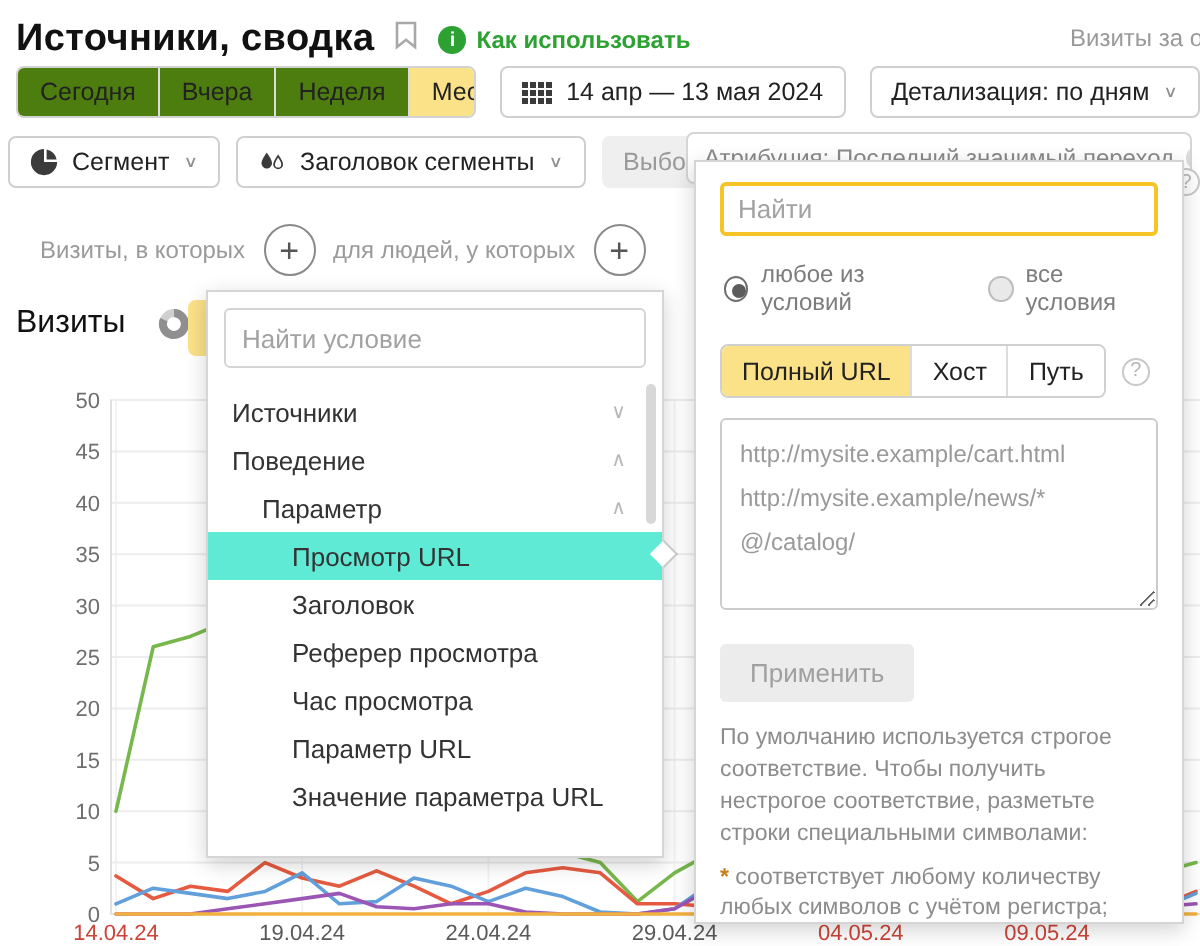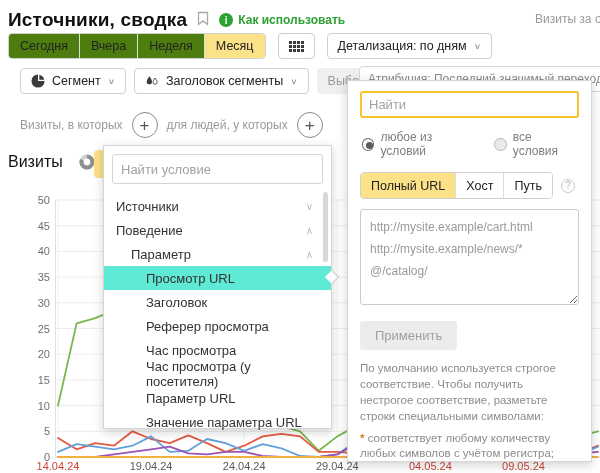--- a/index.html
+++ b/index.html
@@ -23,21 +23,21 @@
   .tab-group button { border:none; background:#4d7c0f; font:12.5px "Liberation Sans",sans-serif; color:#222;
     padding:0 11px; height:24px; border-left:1px solid #dcdcdc; cursor:pointer; white-space:nowrap; }
   .tab-group button:first-child { border-left:none; }
   .tab-group button.active { background:#fbe187; }
   .btn { display:flex; align-items:center; gap:7px; border:1px solid #cfcfcf; border-radius:4px; background:#fff;
     font:12.5px "Liberation Sans",sans-serif; color:#222; padding:0 10px; height:26px; cursor:pointer; white-space:nowrap; }
   .chev { font-size:10px; color:#8f8f8f; transform:scaleY(.8); }
   .cal-icon { display:grid; grid-template-columns:repeat(4,3px); grid-auto-rows:3px; gap:1px; }
   .cal-icon i { background:#3a3a3a; }
 
-  .toolbar2 { position:absolute; left:20px; top:68px; right:0; height:26px; display:flex; gap:8px; z-index:2; }
+  .toolbar2 { position:absolute; left:4px; top:68px; right:0; height:26px; display:flex; gap:8px; z-index:2; }
   .btn.ghost { background:#efefef; border-color:#efefef; color:#9a9a9a; }
   .attribution { position:absolute; left:339px; top:-2px; width:253px; height:26px; border:1px solid #d5d5d5;
     border-radius:4px; background:#fff; display:flex; align-items:center; gap:6px; padding:0 8px;
     font-size:12px; color:#8a8a8a; white-space:nowrap; overflow:hidden; }
   .pill { flex:0 0 auto; width:22px; height:12px; border-radius:7px; background:#dcdcdc; }
   .q-circle { width:14px; height:14px; border:1px solid #c9c9c9; border-radius:50%; color:#b5b5b5;
     font-size:10px; display:flex; align-items:center; justify-content:center; background:#fff; }
   .q-attrib { position:absolute; left:582px; top:16px; z-index:5; }
 
   
@@ -132,20 +132,21 @@
           <i></i>
           <i></i>
           <i></i>
           <i></i>
           <i></i>
           <i></i>
           <i></i>
           <i></i>
           <i></i>
         </span>
+      <span>14 апр — 13 мая 2024</span>
     </button>
     <button class="btn">
       <span>Детализация: по дням</span>
       <span class="chev">∨</span>
     </button>
   </div>
 
   <div class="toolbar2">
     <button class="btn">
       <svg width="14" height="14" viewBox="0 0 16 16">
@@ -255,23 +256,20 @@
         <div class="cond-row" style="padding-left: 42px;">
           <span>Заголовок</span>
         </div>
         <div class="cond-row" style="padding-left: 42px;">
           <span>Реферер просмотра</span>
         </div>
         <div class="cond-row" style="padding-left: 42px;">
           <span>Час просмотра</span>
         </div>
         <div class="cond-row" style="padding-left: 42px;">
-          <span>Час просмотра (у посетителя)</span>
-        </div>
-        <div class="cond-row" style="padding-left: 42px;">
           <span>Параметр URL</span>
         </div>
         <div class="cond-row" style="padding-left: 42px;">
           <span>Значение параметра URL</span>
         </div>
       </div>
     <div class="scroll-thumb"></div>
     <div class="pointer"></div>
   </div>
 

